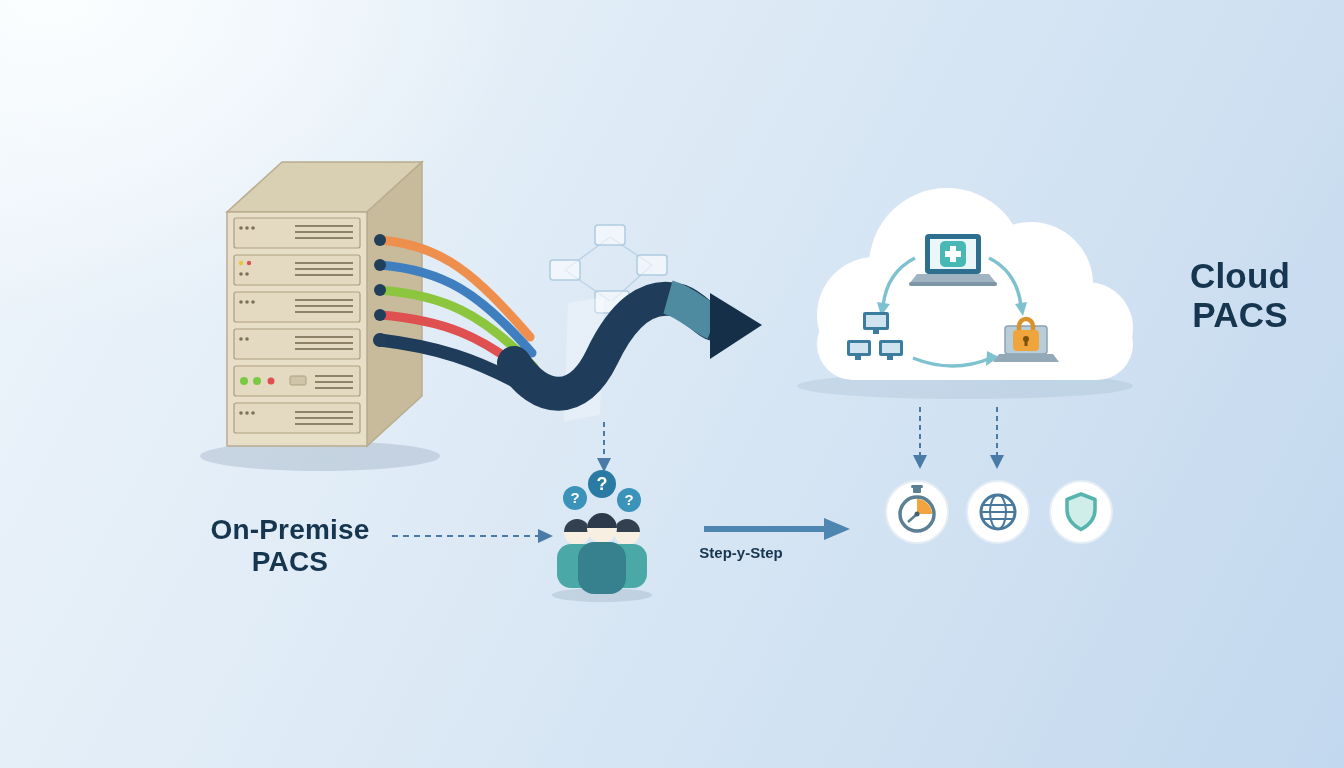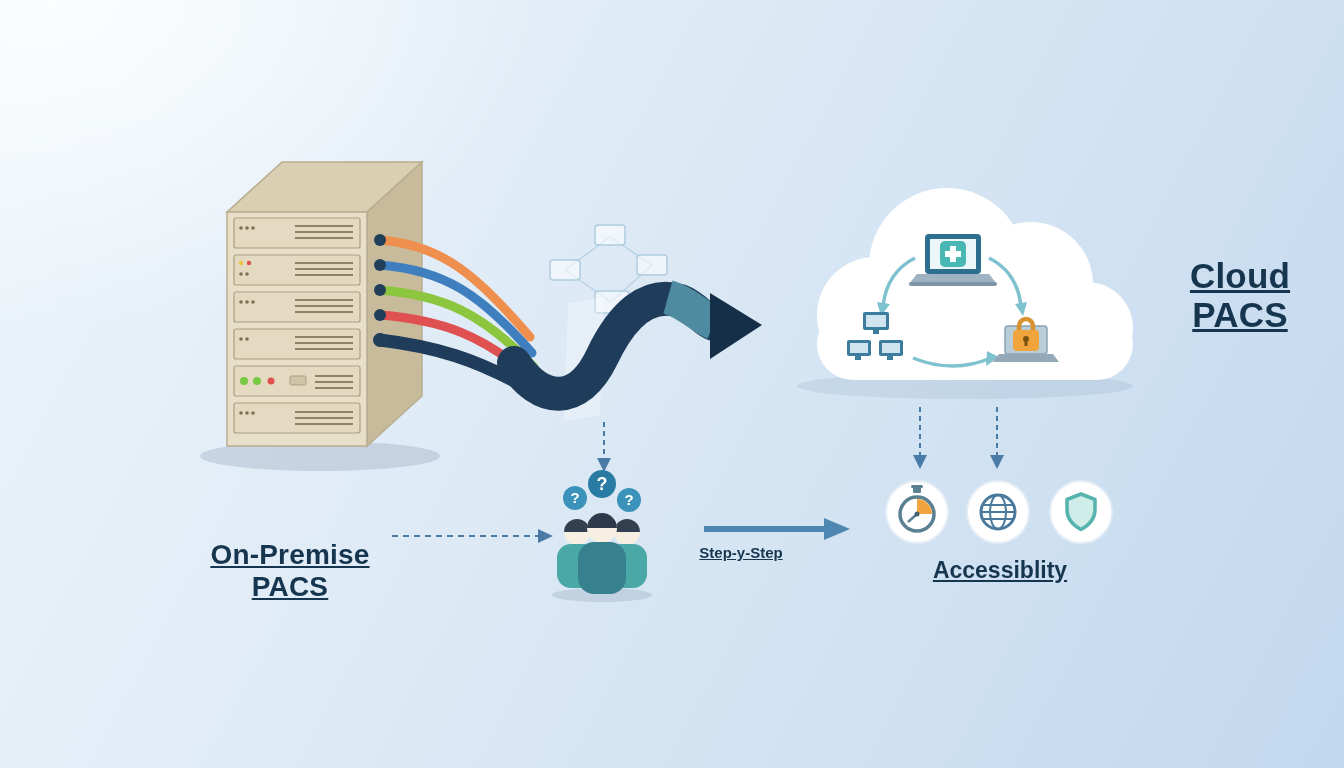--- a/index.html
+++ b/index.html
@@ -6,23 +6,23 @@
   .canvas{
     position:relative;width:1344px;height:768px;overflow:hidden;
     font-family:"Liberation Sans",sans-serif;
     background:
       radial-gradient(ellipse 900px 600px at 4% 0%, rgba(252,254,255,0.95) 0%, rgba(252,254,255,0) 55%),
       linear-gradient(118deg,#eef5fb 0%,#dcE9f5 45%,#c2d8ee 100%);
   }
   .abs{position:absolute;}
   svg{display:block;overflow:visible;}
   svg text{font-family:"Liberation Sans",sans-serif;}
-  .label{color:#16354f;font-weight:700;text-align:center;text-decoration:underline;}
+  .label{color:#16354f;font-weight:700;text-align:center;}
   .label span{display:block;}
-  .on-premise{left:165px;top:539px;width:250px;font-size:28px;line-height:1.15;letter-spacing:.2px;}
+  .on-premise{left:165px;top:514px;width:250px;font-size:28px;line-height:1.15;letter-spacing:.2px;}
   .guide{left:656px;top:544px;width:170px;font-size:15px;line-height:1.18;}
   .accessibility{left:895px;top:557px;width:210px;font-size:23px;}
   .cloud-pacs{left:1150px;top:256px;width:180px;font-size:35px;line-height:1.12;letter-spacing:.2px;}
 </style>
 </head>
 <body>
 
 <div class="canvas">
 
   <svg class="abs" style="left:195px;top:148px;" width="250" height="330" viewBox="0 0 250 330">
@@ -253,22 +253,19 @@
 
   <div class="abs label on-premise">
     <span>On-Premise</span>
     <span>PACS</span>
   </div>
 
   <div class="abs label guide">
     <span>Step-y-Step</span>
   </div>
 
-  <div class="abs label accessibility">
-    <span>Accessiblity</span>
-  </div>
 
   <div class="abs label cloud-pacs">
     <span>Cloud</span>
     <span>PACS</span>
   </div>
 
 </div>
 
 </body></html>

